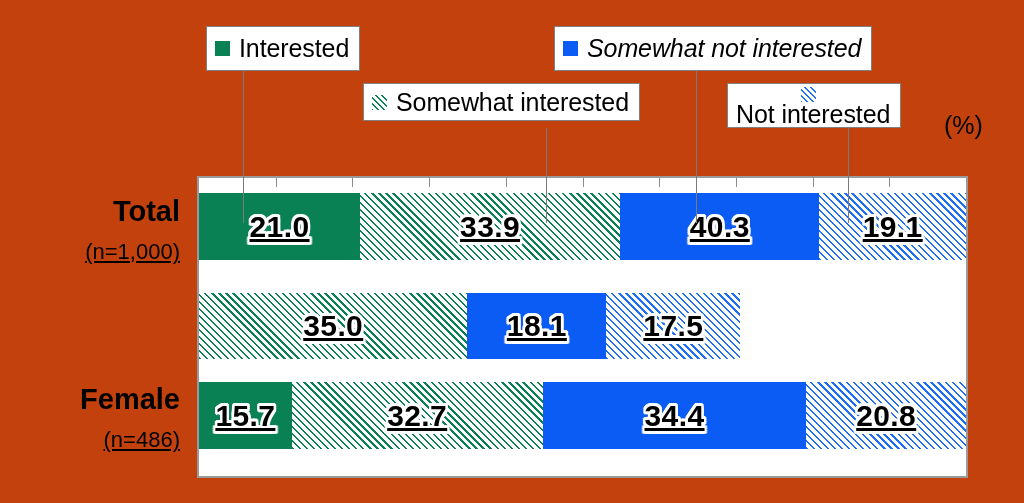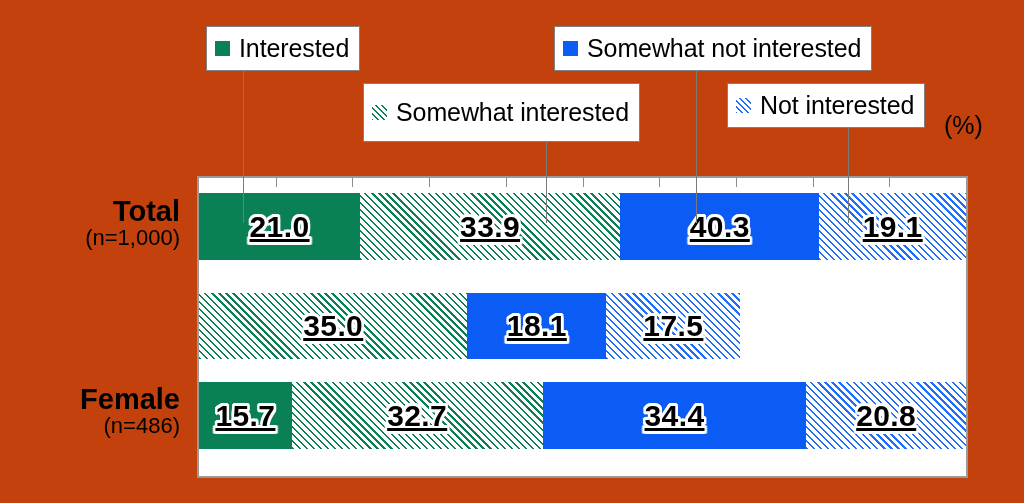--- a/index.html
+++ b/index.html
@@ -168,45 +168,46 @@
     font-size: 29px;
     font-weight: bold;
     color: #000000;
     display: block;
     white-space: nowrap;
   }
   .cat-n {
     font-size: 22px;
     color: #000000;
     display: block;
-    margin-top: 1px;
-    white-space: nowrap;
+    margin-top: 15px;
+    white-space: nowrap;
+    text-decoration: underline;
   }
 </style>
 </head>
 <body>
 
 <div id="root">
 
   <div class="legend-box" style="left:206px; top:26px; height:45px;">
     <span class="swatch swatch-solid-green"></span>
     <span class="legend-label">Interested</span>
   </div>
 
-  <div class="legend-box" style="left:363px; top:83px; height:59px;">
+  <div class="legend-box" style="left:363px; top:83px; height:38px;">
     <span class="swatch swatch-hatch-green"></span>
     <span class="legend-label">Somewhat interested</span>
   </div>
 
-  <div class="legend-box" style="left:554px; top:26px; height:45px;">
+  <div class="legend-box" style="left:554px; top:26px; height:45px;font-style:italic;">
     <span class="swatch swatch-solid-blue"></span>
     <span class="legend-label">Somewhat not interested</span>
   </div>
 
-  <div class="legend-box" style="left:727px; top:83px; height:45px;">
+  <div class="legend-box" style="left:727px; top:83px; height:45px;flex-direction:column;">
     <span class="swatch swatch-hatch-blue"></span>
     <span class="legend-label">Not interested</span>
   </div>
 
   <div class="leader" style="left:243px; top:71px; height:152px;"></div>
   <div class="leader" style="left:546px; top:128px; height:95px;"></div>
   <div class="leader" style="left:696px; top:71px; height:152px;"></div>
   <div class="leader" style="left:848px; top:128px; height:95px;"></div>
 
   <div class="units" style="left:944px; top:113px;">(%)</div>

